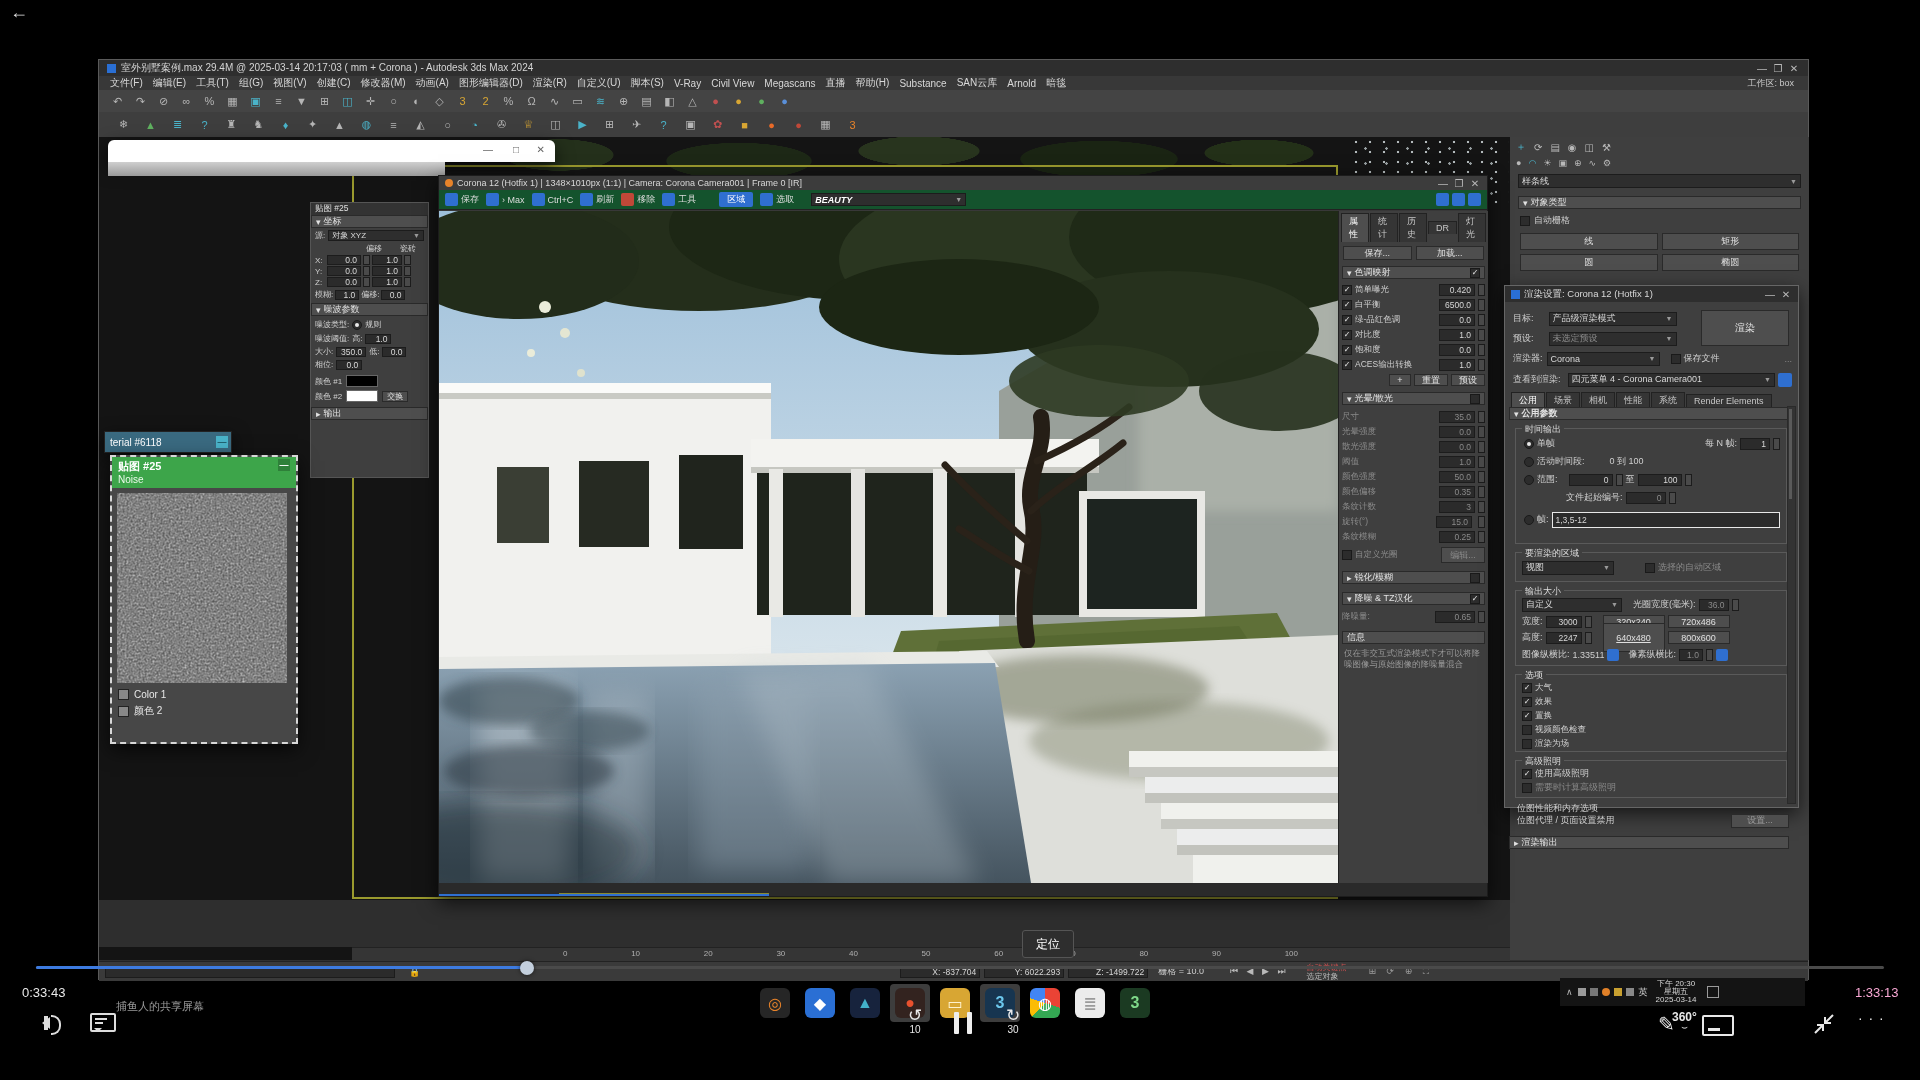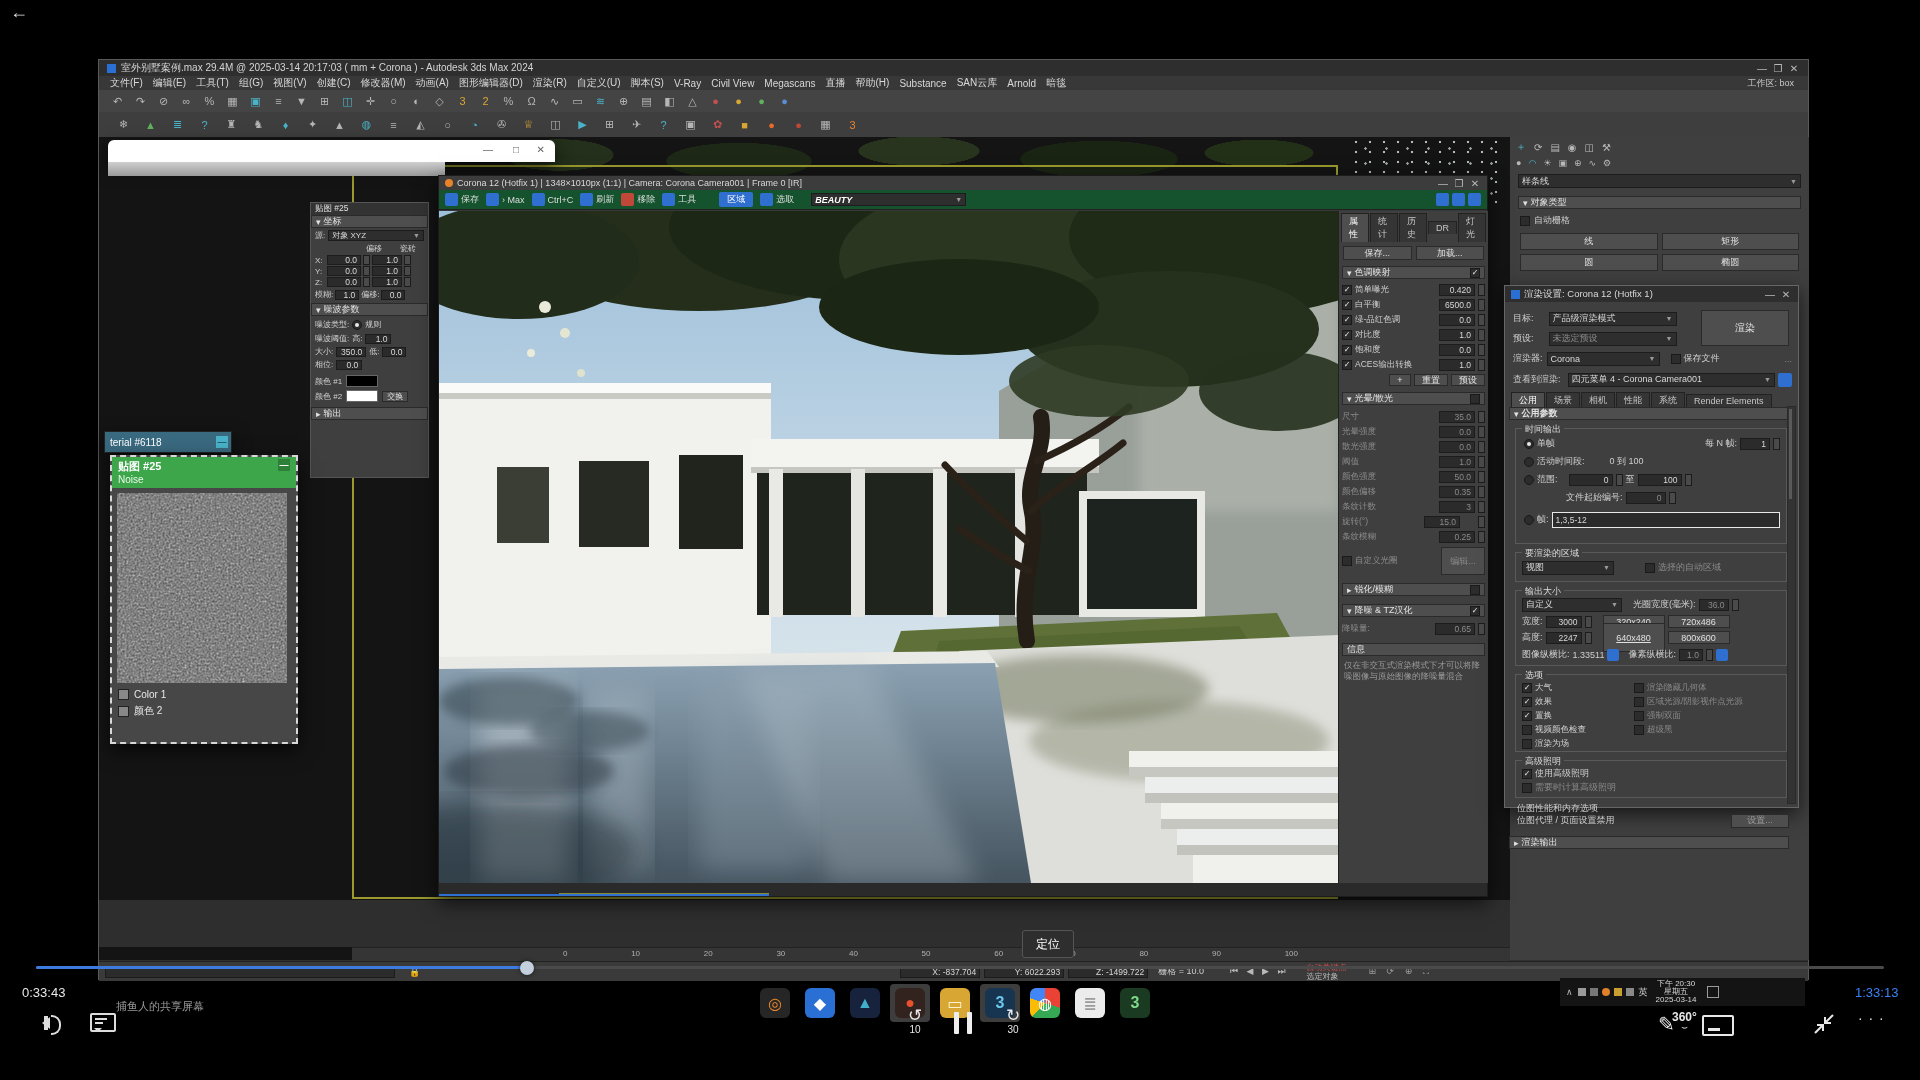--- a/index.html
+++ b/index.html
@@ -631,36 +631,36 @@
             <span class="vbox dim" style="margin-left:auto;width:36px;">0.35</span>
             <span class="spin"></span>
           </div>
 
           <div class="r" style="height:15px;gap:3px;">
             <span class="lbl dim" style="font-size:8.5px;">条纹计数</span>
             <span class="vbox dim" style="margin-left:auto;width:36px;">3</span>
             <span class="spin"></span>
           </div>
 
-          <div class="r" style="height:15px;gap:18px;">
+          <div class="r" style="height:15px;gap:6px;">
             <span class="lbl dim" style="font-size:8.5px;">旋转(°)</span>
             <span class="vbox dim" style="margin-left:auto;width:36px;">15.0</span>
             <span class="spin"></span>
           </div>
 
           <div class="r" style="height:15px;gap:3px;">
             <span class="lbl dim" style="font-size:8.5px;">条纹模糊</span>
             <span class="vbox dim" style="margin-left:auto;width:36px;">0.25</span>
             <span class="spin"></span>
           </div>
         </div>
       <div class="r" style="margin:3px 3px 0;gap:3px;">
         <span class="chk"></span>
         <span class="lbl dim" style="font-size:8.5px;">自定义光圈</span>
-        <span class="btn" style="margin-left:auto;width:44px;height:28px;color:#8a8a8a;">编辑...</span>
+        <span class="btn" style="margin-left:auto;width:44px;height:16px;color:#8a8a8a;">编辑...</span>
       </div>
       <div class="rollout" style="margin:8px 3px 0;">
         <span>▸</span>
           <span>锐化/模糊</span>
         <span class="chk" style="margin-left:auto;"></span>
       </div>
       <div class="rollout" style="margin:8px 3px 0;">
         <span>▾</span>
           <span>降噪 &amp; TZ汉化</span>
         <span class="chk" style="margin-left:auto;">✓</span>
@@ -842,42 +842,20 @@
           </div>
 
           <div class="r" style="height:14px;gap:3px;">
             <span class="chk"></span>
             <span class="lbl" style="font-size:8.5px;">视频颜色检查</span>
           </div>
 
           <div class="r" style="height:14px;gap:3px;">
             <span class="chk"></span>
             <span class="lbl" style="font-size:8.5px;">渲染为场</span>
-          </div>
-        </div>
-      <div class="abs" style="left:118px;top:6px;width:150px;">
-
-          <div class="r" style="height:14px;gap:3px;">
-            <span class="chk"></span>
-            <span class="lbl dim" style="font-size:8.5px;">渲染隐藏几何体</span>
-          </div>
-
-          <div class="r" style="height:14px;gap:3px;">
-            <span class="chk"></span>
-            <span class="lbl dim" style="font-size:8.5px;">区域光源/阴影视作点光源</span>
-          </div>
-
-          <div class="r" style="height:14px;gap:3px;">
-            <span class="chk"></span>
-            <span class="lbl dim" style="font-size:8.5px;">强制双面</span>
-          </div>
-
-          <div class="r" style="height:14px;gap:3px;">
-            <span class="chk"></span>
-            <span class="lbl dim" style="font-size:8.5px;">超级黑</span>
           </div>
         </div>
     </div>
 
     <div class="grp abs" style="left:10px;top:474px;width:272px;height:38px;">
       <span class="gtitle">高级照明</span>
       <div class="trow" style="left:6px;top:6px;gap:3px;">
         <span class="chk">✓</span>
         <span class="lbl">使用高级照明</span>
       </div>
@@ -962,21 +940,21 @@
       <div class="tile" style="background: transparent;">
         <div class="tile-ic" style="background: rgb(27, 58, 34); color: rgb(127, 217, 138);">3</div>
       </div>
     </div>
 
   <div class="abs" style="left:36px;top:966px;width:1848px;height:3px;background:#4a4a4a;border-radius:2px;"></div>
   <div class="abs" style="left:36px;top:966px;width:491px;height:3px;background:#3d7be0;border-radius:2px;"></div>
   <div class="abs" style="left:520px;top:961px;width:14px;height:14px;border-radius:50%;background:#c3cfdd;box-shadow:0 0 4px rgba(0,0,0,.6);"></div>
 
   <div class="abs" style="left:22px;top:985px;font-size:13px;color:#e8e8e8;">0:33:43</div>
-  <div class="abs" style="left:1855px;top:985px;font-size:13px;color:#3b82f6;">1:33:13</div>
+  <div class="abs" style="left:1855px;top:985px;font-size:13px;color:#f9a8d4;">1:33:13</div>
   <div class="abs" style="left:116px;top:999px;font-size:11px;color:#9a9a9a;">捕鱼人的共享屏幕</div>
 
   <div class="abs" style="left:36px;top:1012px;width:26px;height:22px;">
     <span style="position:absolute;left:0;top:5px;width:0;height:0;border:6px solid transparent;border-right:8px solid #ddd;"></span>
     <span style="position:absolute;left:8px;top:4px;width:4px;height:14px;background:#ddd;"></span>
     <span style="position:absolute;left:15px;top:3px;width:8px;height:16px;border:2px solid #ddd;border-left:none;border-radius:0 9px 9px 0;"></span>
   </div>
   <div class="abs" style="left:90px;top:1013px;width:22px;height:15px;border:2px solid #ddd;border-radius:2px;">
     <span style="position:absolute;left:3px;top:3px;width:12px;height:2px;background:#ddd;"></span>
     <span style="position:absolute;left:3px;top:7px;width:8px;height:2px;background:#ddd;"></span>

